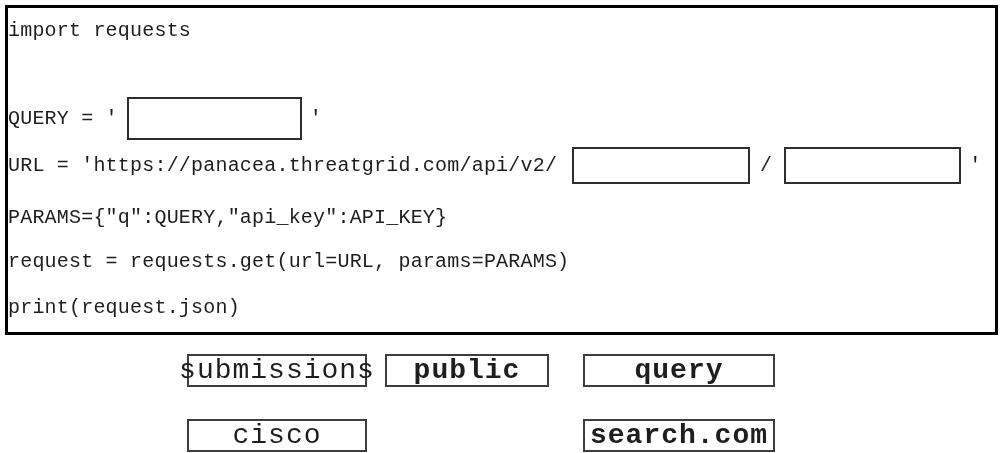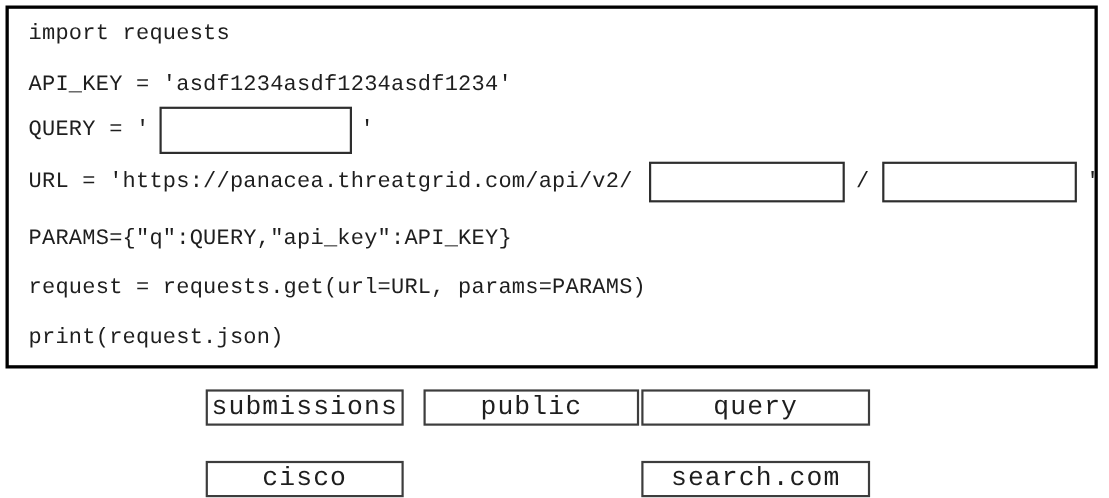--- a/index.html
+++ b/index.html
@@ -22,21 +22,21 @@
     position: absolute;
     left: 5px;
     top: 5px;
     width: 987px;   
     height: 324px;  
     border: 3px solid #000000;
     background: #ffffff;
   }
   .code-line {
     position: absolute;
-    left: 18px;
+    left: 0;
     display: flex;
     align-items: center;
     white-space: pre;
     font-size: 20px;
     letter-spacing: 0.2px;
     color: #1e1e1e;
   }
   .line-import  { top: 10px;  height: 24px; }
   .line-apikey  { top: 57px;  height: 24px; }
   .line-query   { top: 89px;  height: 43px; }
@@ -62,45 +62,42 @@
   
   .option {
     position: absolute;
     box-sizing: border-box;
     height: 33px;
     border: 2px solid #3d3d3d;
     background: #ffffff;
     display: flex;
     align-items: center;
     justify-content: center;
-    font-size: 24px;
+    font-size: 28px;
     letter-spacing: 1px;
     color: #1e1e1e;
     cursor: grab;
   }
   .opt-c1 { left: 187px; width: 180px; }
-  .opt-c2 { left: 385px; width: 196px; }
-  .opt-c3 { left: 583px; width: 208px; }
+  .opt-c2 { left: 385px; width: 164px; font-weight: bold; }
+  .opt-c3 { left: 583px; width: 192px; font-weight: bold; }
   .opt-r1 { top: 354px; }
   .opt-r2 { top: 404px; margin-top: 15px; }
 </style>
 </head>
 <body>
 
 <div class="stage">
 
   <div class="code-panel">
 
     <div class="code-line line-import">
       <span>import requests</span>
     </div>
 
-    <div class="code-line line-apikey">
-      <span>API_KEY = 'asdf1234asdf1234asdf1234'</span>
-    </div>
 
     <div class="code-line line-query">
       <span>QUERY = '</span>
       <span class="blank blank-query"></span>
       <span class="quote-after">'</span>
     </div>
 
     <div class="code-line line-url">
       <span>URL = 'https://panacea.threatgrid.com/api/v2/</span>
       <span class="blank blank-url1"></span>

